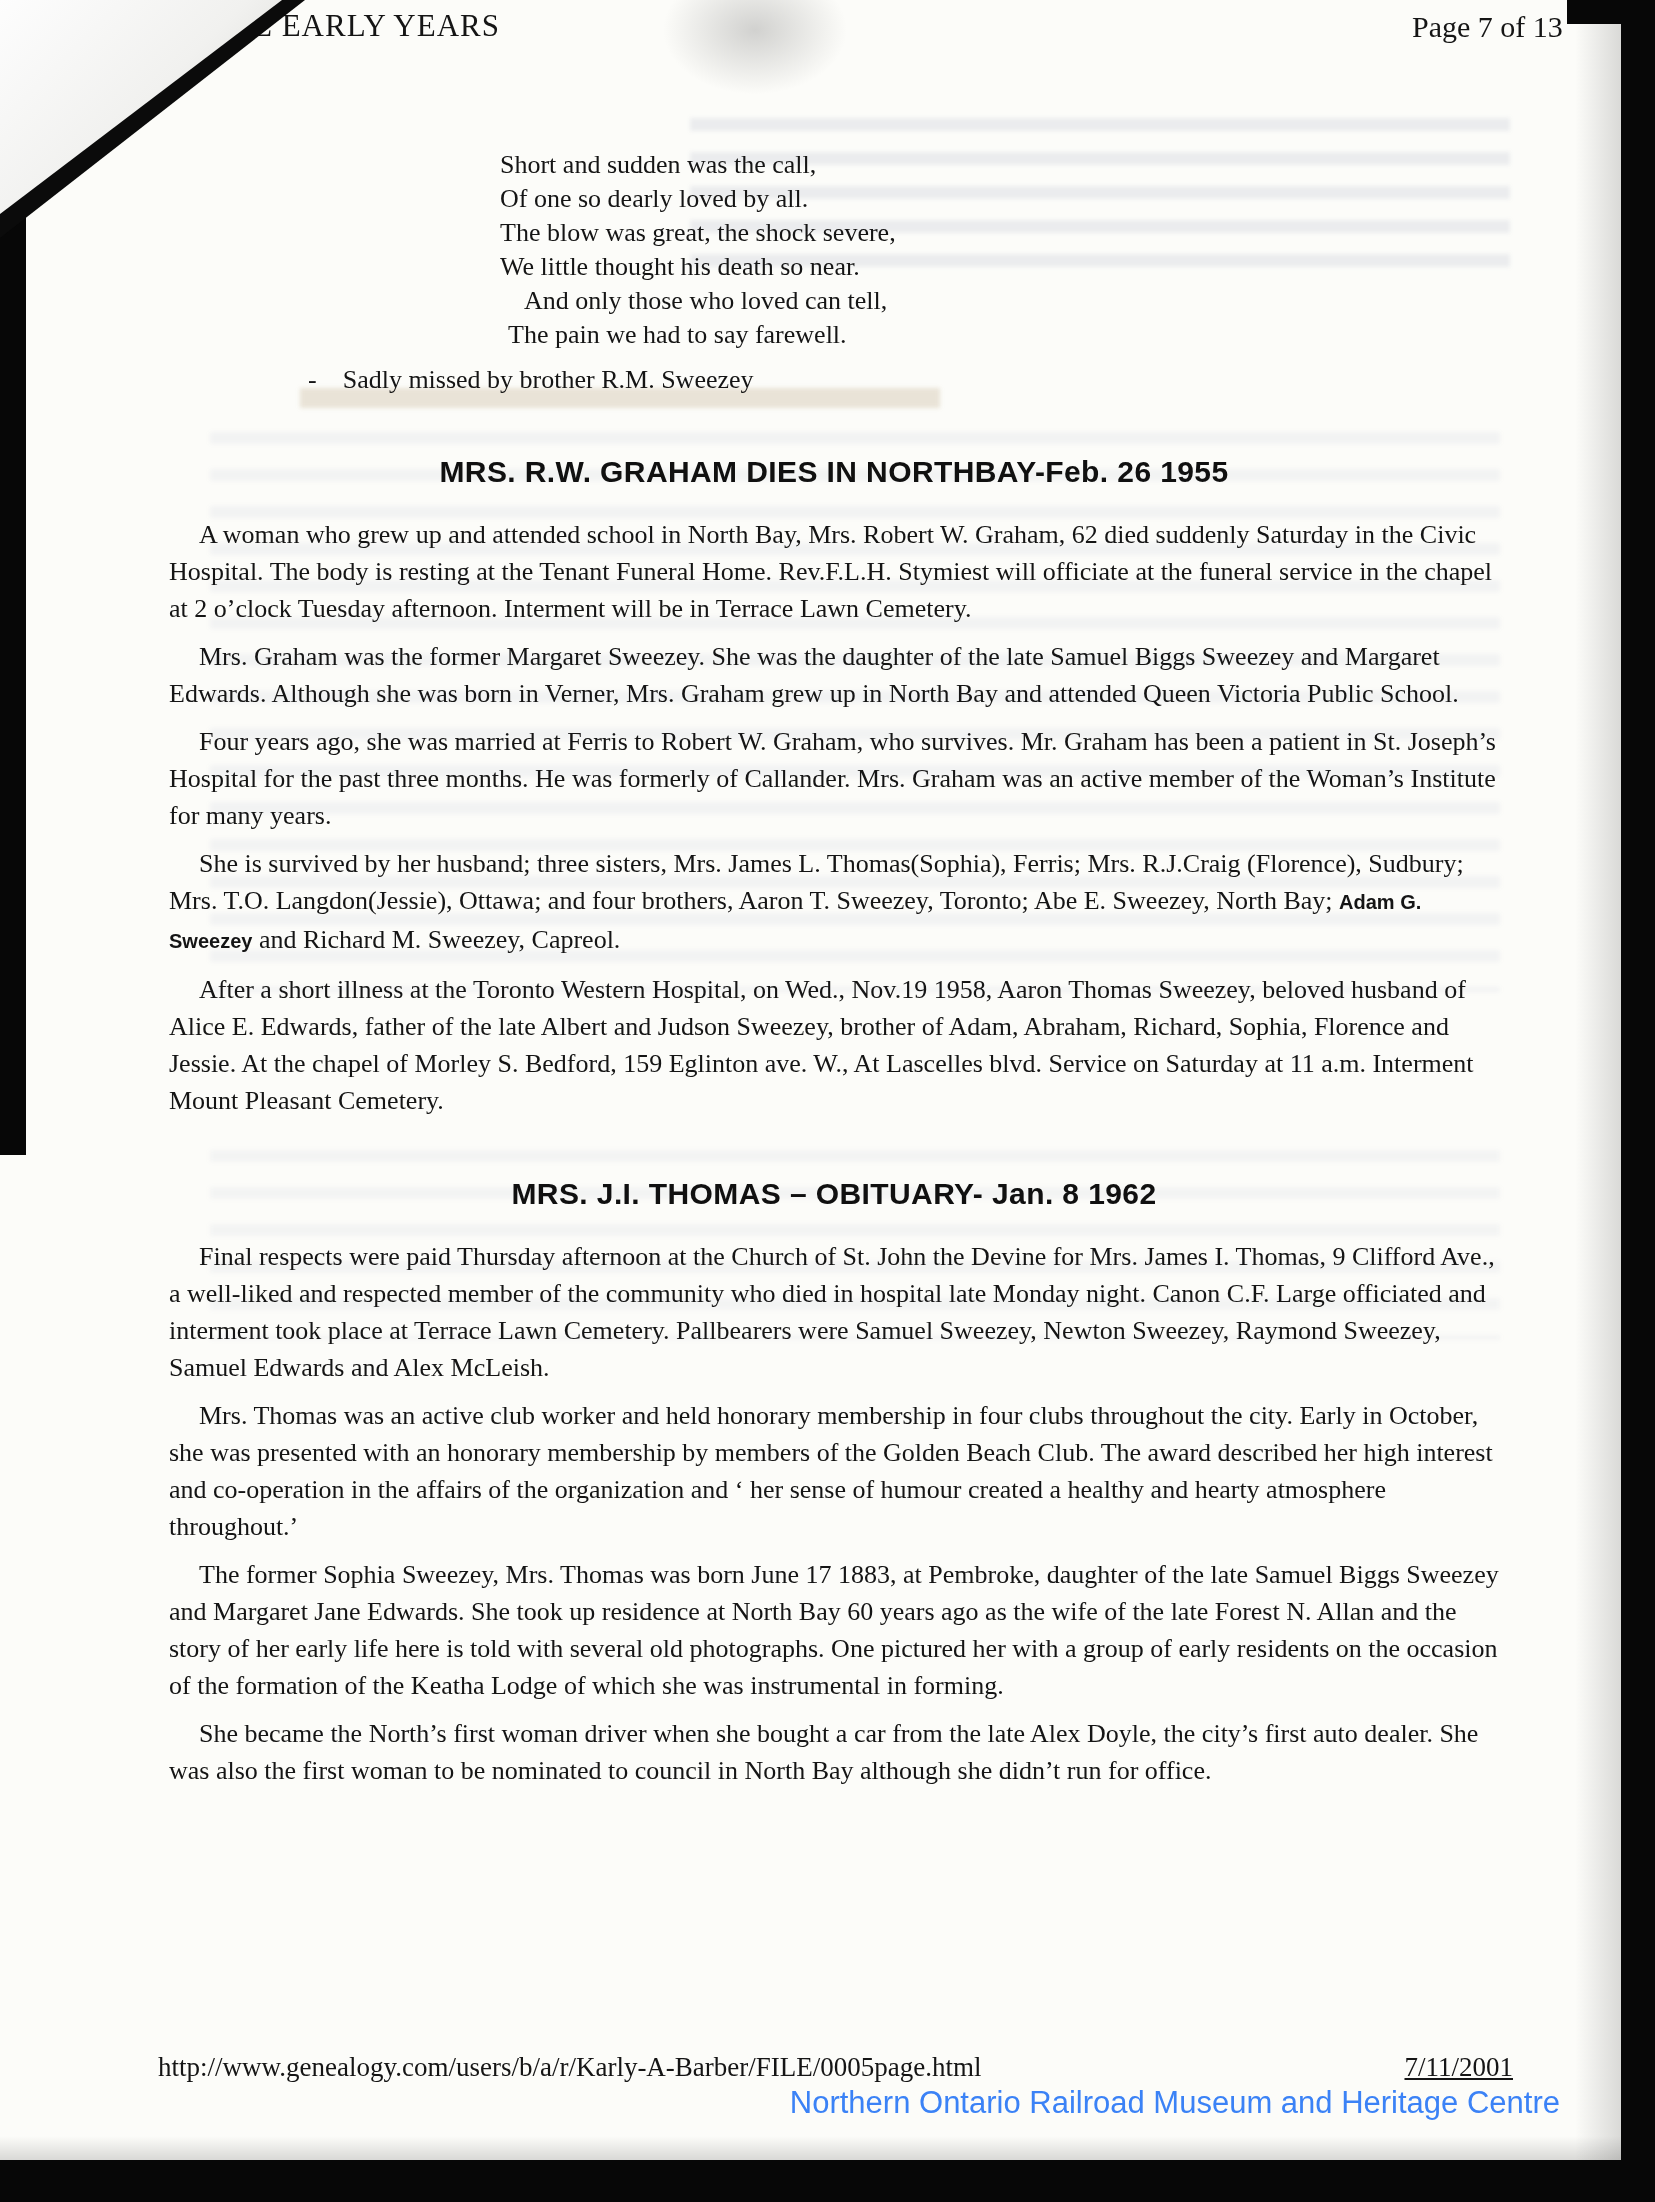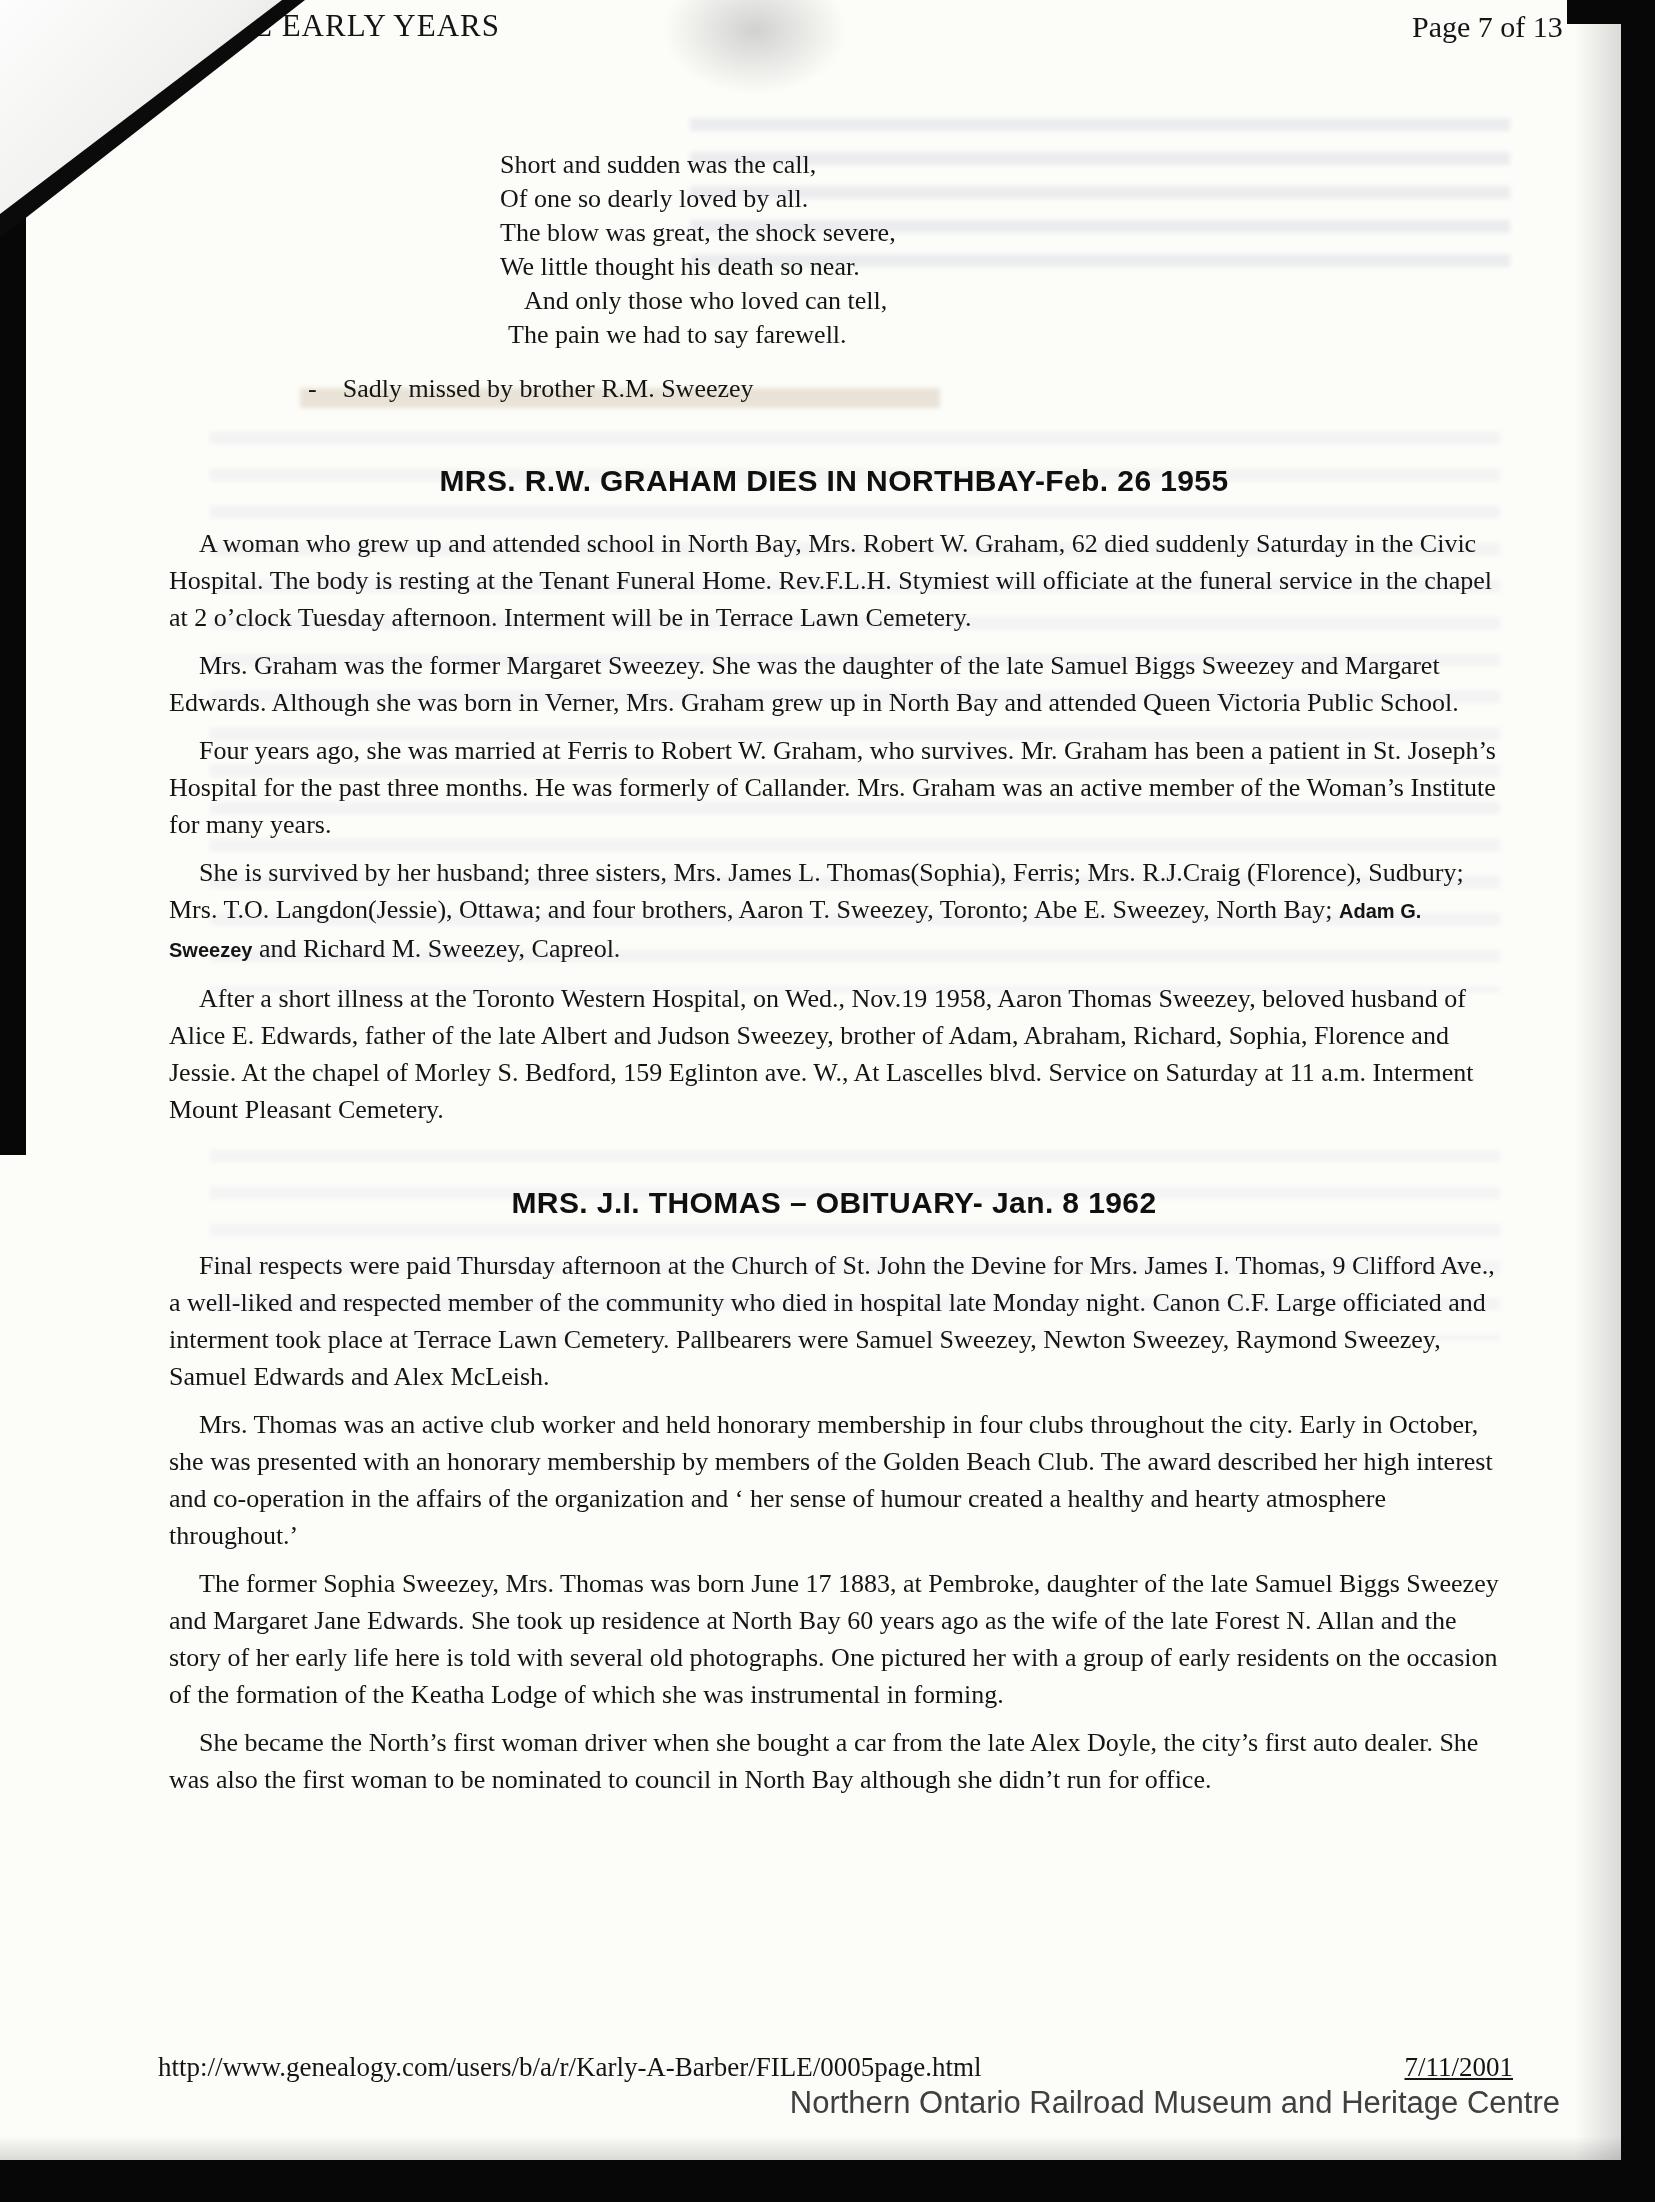--- a/index.html
+++ b/index.html
@@ -16,39 +16,39 @@
   .hdr-title { position:absolute; left:253px; top:8px; font-size:31px; letter-spacing:1px; z-index:2; }
   .hdr-page  { position:absolute; left:1412px; top:10px; font-size:30px; z-index:2; }
 
   
   .content { position:absolute; left:158px; top:148px; width:1352px; font-size:26px; line-height:37px; z-index:2; }
 
   .poem { margin-left:342px; line-height:34px; }
   .poem-line { white-space:nowrap; }
   .poem-line.i5 { margin-left:24px; }
   .poem-line.i6 { margin-left:8px; }
-  .poem-attr { position:relative; left:-192px; margin-top:20px; white-space:nowrap; }
+  .poem-attr { position:relative; left:-192px; margin-top:11px; white-space:nowrap; }
   .poem-attr .attr-text { margin-left:26px; }
 
   h2.heading {
     font-family:"Liberation Sans", sans-serif;
     font-weight:700; font-size:30px;
     text-align:center;
     margin:56px 0 26px 0;
     letter-spacing:0.4px;
     color:#101010;
   }
   p { margin:11px; text-indent:30px; text-align:left; }
   .bold-name { font-family:"Liberation Sans", sans-serif; font-weight:700; font-size:20px; }
 
   
   .footer-url  { position:absolute; left:158px;  top:2052px; font-size:27px; z-index:2; }
   .footer-date { position:absolute; right:142px; top:2052px; font-size:27px; z-index:2;text-decoration:underline; }
   .watermark   { position:absolute; right:95px;  top:2085px; z-index:2;
-                 font-family:"Liberation Sans", sans-serif; font-size:31px; color:#404040; }
+                 font-family:"Liberation Sans", sans-serif; font-size:31px; color:#3b82f6; }
 
   
   .ghost { position:absolute; pointer-events:none; filter:blur(2px); z-index:1; }
   .g1 { left:690px; top:118px;  width:820px;  height:170px;
         background:repeating-linear-gradient(to bottom, rgba(90,105,150,0.10) 0 13px, transparent 13px 34px); }
   .g2 { left:300px; top:388px;  width:640px;  height:20px; background:rgba(150,115,60,0.18); }
   .g3 { left:210px; top:432px;  width:1290px; height:560px;
         background:repeating-linear-gradient(to bottom, rgba(90,105,150,0.06) 0 12px, transparent 12px 37px); }
   .g4 { left:210px; top:1150px; width:1290px; height:190px;
         background:repeating-linear-gradient(to bottom, rgba(90,105,150,0.05) 0 12px, transparent 12px 37px); }

